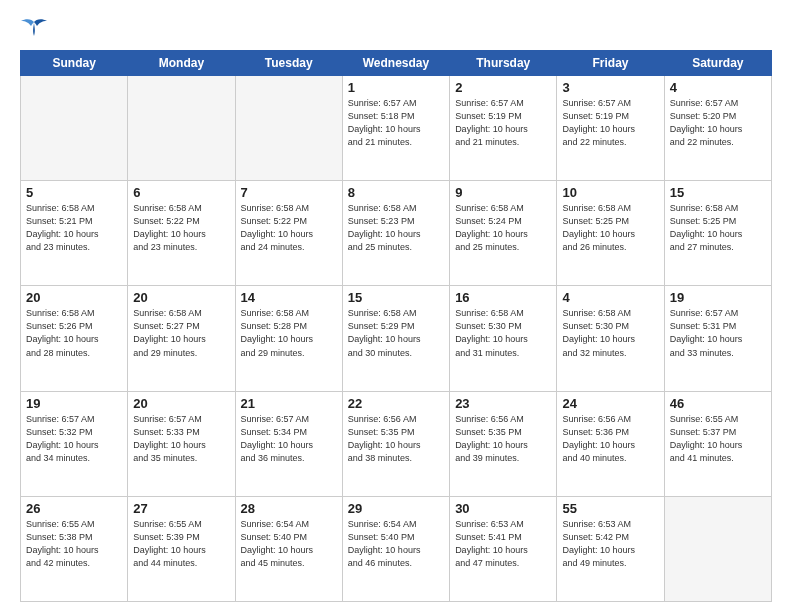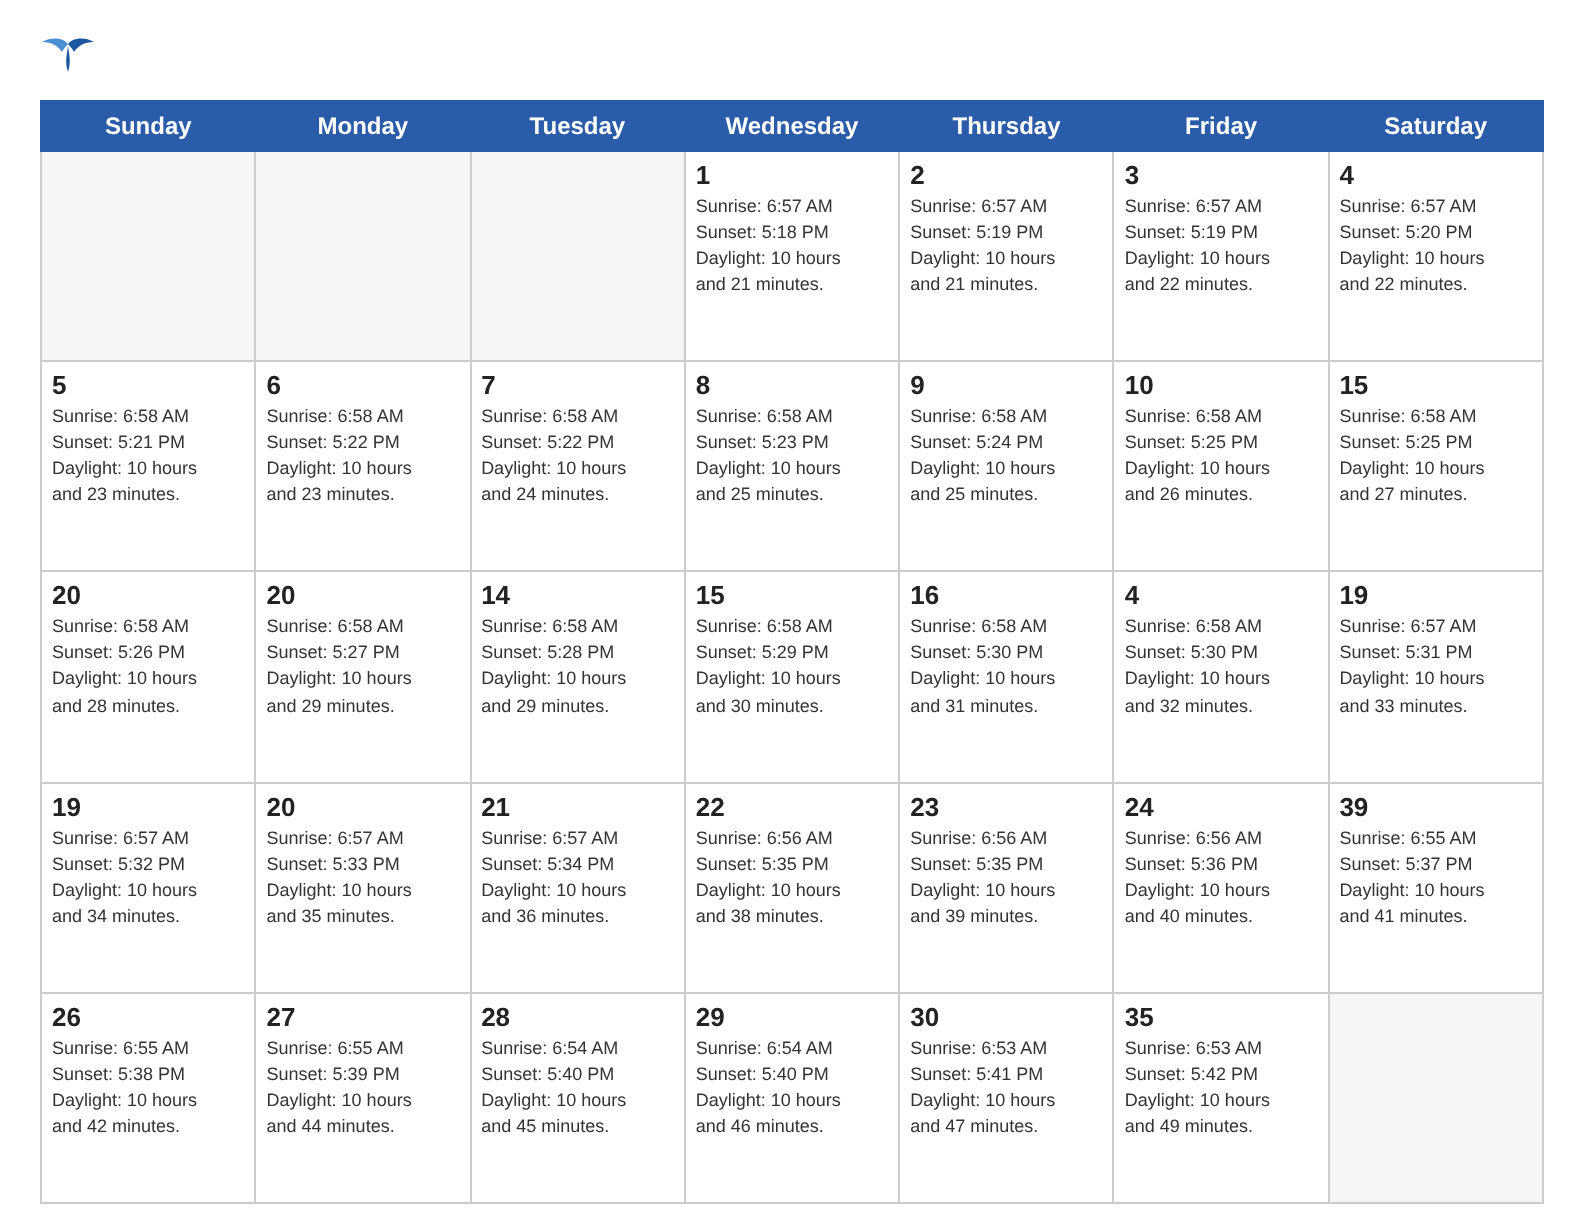--- a/index.html
+++ b/index.html
@@ -303,21 +303,21 @@
 and 39 minutes.</div>
           </td>
           <td>
             <span class="day-number">24</span>
             <div class="day-info" style="white-space: pre-line;">Sunrise: 6:56 AM
 Sunset: 5:36 PM
 Daylight: 10 hours
 and 40 minutes.</div>
           </td>
           <td>
-            <span class="day-number">39</span>
+            <span class="day-number">46</span>
             <div class="day-info" style="white-space: pre-line;">Sunrise: 6:55 AM
 Sunset: 5:37 PM
 Daylight: 10 hours
 and 41 minutes.</div>
           </td>
         </tr>
         <tr class="week-row">
           <td>
             <span class="day-number">26</span>
             <div class="day-info" style="white-space: pre-line;">Sunrise: 6:55 AM
@@ -347,21 +347,21 @@
 and 46 minutes.</div>
           </td>
           <td>
             <span class="day-number">30</span>
             <div class="day-info" style="white-space: pre-line;">Sunrise: 6:53 AM
 Sunset: 5:41 PM
 Daylight: 10 hours
 and 47 minutes.</div>
           </td>
           <td>
-            <span class="day-number">35</span>
+            <span class="day-number">55</span>
             <div class="day-info" style="white-space: pre-line;">Sunrise: 6:53 AM
 Sunset: 5:42 PM
 Daylight: 10 hours
 and 49 minutes.</div>
           </td>
           <td class="empty"></td>
         </tr>
       </tbody>
   </table>
 </div>

